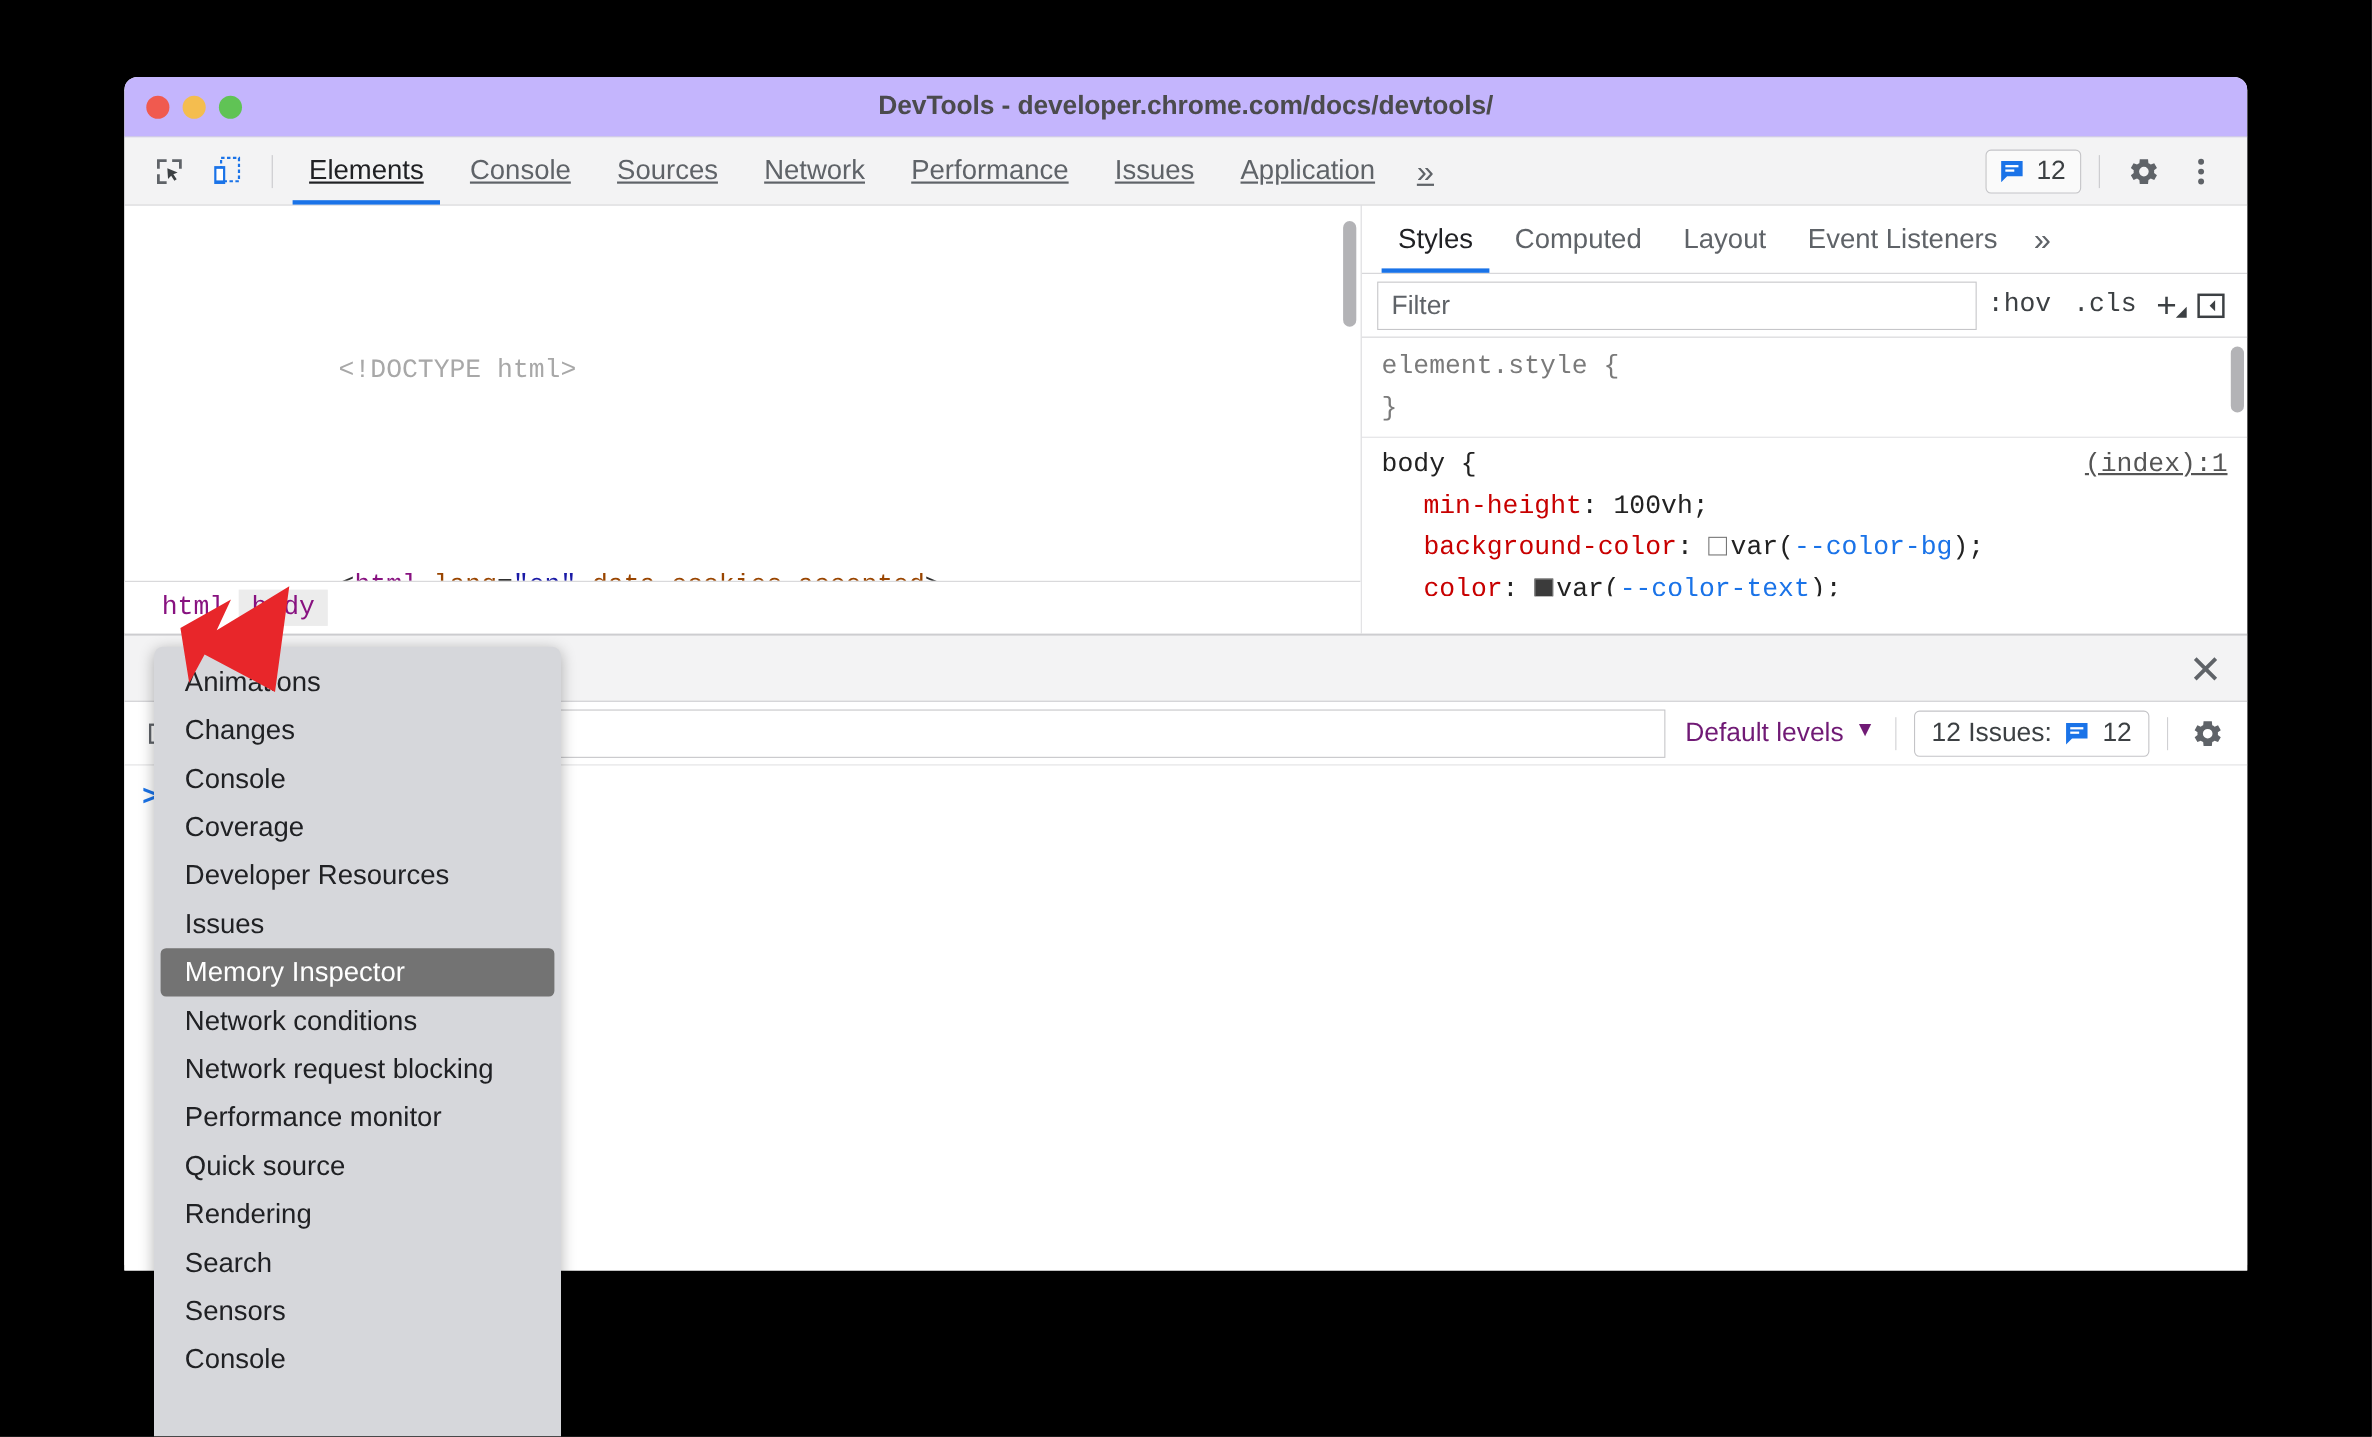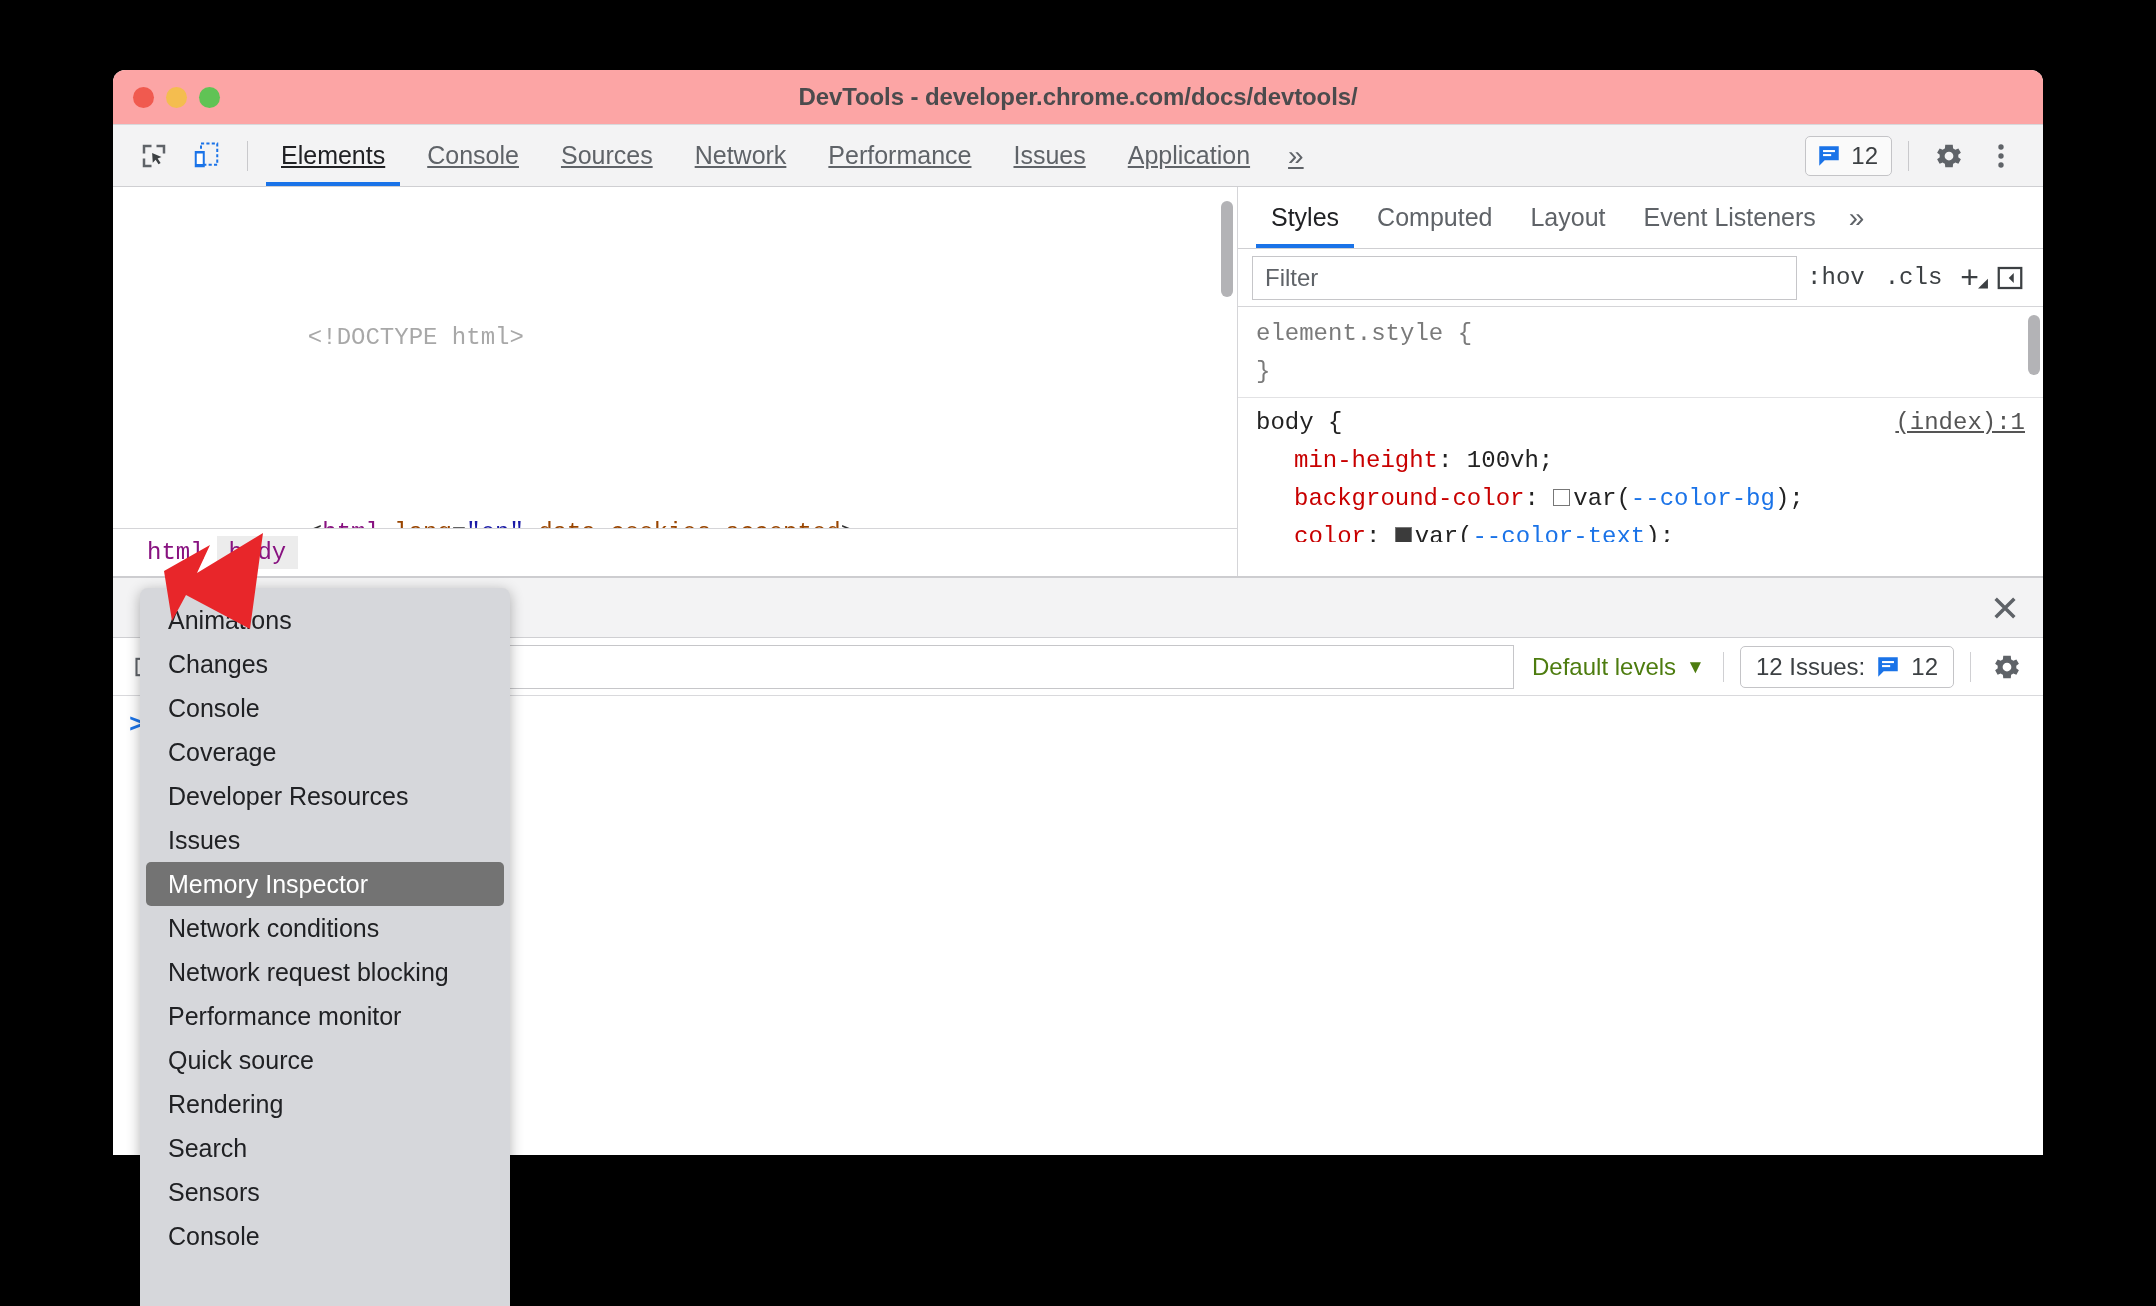--- a/index.html
+++ b/index.html
@@ -14,21 +14,21 @@
   
   .window {
     position: absolute; left: 113px; top: 70px;
     width: 1930px; height: 1085px;
     background: #fff;
     border-radius: 12px 12px 0 0;
     overflow: hidden;
     box-shadow: 0 2px 26px rgba(0,0,0,.55);
   }
   .titlebar {
-    height: 55px; background: #fca5a5;
+    height: 55px; background: #c4b5fd;
     border-bottom: 1px solid #d8d8db;
     display: flex; align-items: center; position: relative;
   }
   .traffic { display:flex; gap:12px; padding-left: 20px; }
   .light { width: 21px; height: 21px; border-radius: 50%; }
   .light.r { background:#f05a4f; }
   .light.y { background:#f4bd4f; }
   .light.g { background:#60c355; }
   .title {
     position:absolute; left:0; right:0; text-align:center;
@@ -176,22 +176,22 @@
     height:58px; display:flex; align-items:center; gap:0;
     border-bottom:1px solid #d9d9dc; background:#fff; padding: 0 14px 0 12px;
   }
   .ct-icon { width:44px; height:44px; display:flex; align-items:center; justify-content:center; }
   .con-filter {
     flex:1; height:44px; border:1px solid #c6c6c9; background:#fff;
     font-size:24px; color:#5f6368; padding:0 12px; display:flex; align-items:center;
     margin-left: 8px;
   }
   .levels {
-    font-size:24px; color:#4d7c0f; padding: 0 18px; white-space:nowrap;
-    display:flex; align-items:center; gap:10px;
+    font-size:24px; color:#701a75; padding: 0 18px; white-space:nowrap;
+    display:flex; gap:10px;
   }
   .tsep { width:1px; height:30px; background:#d0d0d3; }
   .issues-btn {
     display:flex; align-items:center; gap:10px; margin: 0 16px;
     border:1px solid #c4c4c7; border-radius:5px; padding:6px 15px;
     font-size:24px; color:#3c4043; background:#fff; white-space:nowrap;
   }
   .console-body { background:#fff; height: 100%; position:relative; }
   .prompt {
     position:absolute; left:16px; top:14px; color:#1a73e8; font-size:26px;

